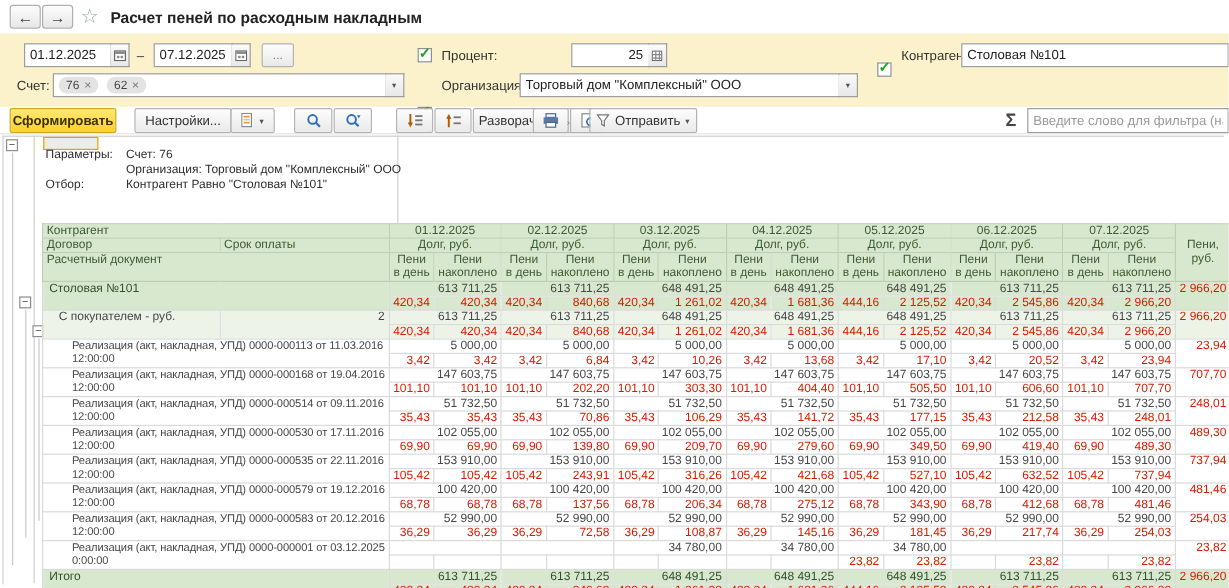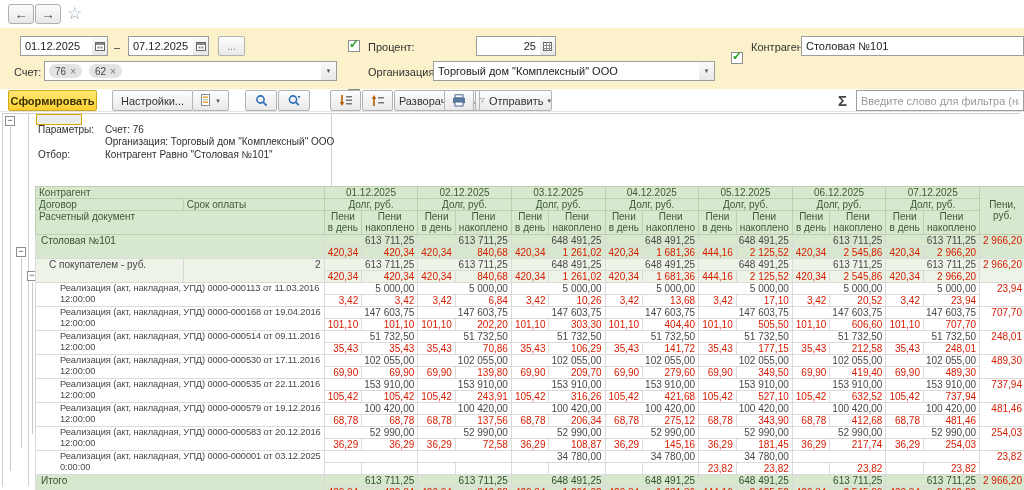--- a/index.html
+++ b/index.html
@@ -79,20 +79,21 @@
 <body>
 <div id="app">
 
 <div class="abs navbtn" style="left:8px;top:4px">
   <span>←</span>
     </div>
 <div class="abs navbtn" style="left:35px;top:4px">
   <span>→</span>
     </div>
 <div class="abs star" style="left:67px;top:5px">☆</div>
+<div class="abs title" style="left:92px;top:7px">Расчет пеней по расходным накладным</div>
 
 <div class="abs panel"></div>
 
 <div class="abs inp" style="left:20px;top:36px;width:73px">
   <input class="raw" value="01.12.2025" style="">
     </div>
 <div class="abs sq" style="left:92px;top:36px">
   <svg width="10" height="10" viewBox="0 0 10 10">
     <rect x="0.5" y="1.5" width="9" height="8" fill="#fff" stroke="#666"></rect>
         <rect x="1" y="2" y2="2" width="8" height="2" fill="#8a8a8a"></rect>
@@ -221,21 +222,21 @@
       </svg>
     </div>
 <div class="abs btn" style="left:475px;top:90px;width:30px">
   <svg width="13" height="13" viewBox="0 0 13 13">
     <rect x="1" y="0.8" width="8" height="11" fill="#fff" stroke="#8a8a8a"></rect>
     <circle cx="8" cy="7.5" r="3" fill="none" stroke="#2d6fb8" stroke-width="1.4"></circle>
     <line x1="10.2" y1="9.8" x2="12.4" y2="12" stroke="#2d6fb8" stroke-width="1.6"></line>
       </svg>
     </div>
 
-<div class="abs btn" style="left:479px;top:90px;width:73px">
+<div class="abs btn" style="left:491px;top:90px;width:90px">
   <svg width="11" height="11" viewBox="0 0 11 11">
     <path d="M0.8 0.8 L10.2 0.8 L6.6 5.5 L6.6 10 L4.4 8.6 L4.4 5.5 Z" fill="#fff" stroke="#777"></path>
       </svg>
   <span>Отправить</span>
   <span class="ddg">▾</span>
     </div>
 
 <div class="abs sig" style="left:838px;top:92px">Σ</div>
 <div class="abs inp flt">
   <input class="raw" placeholder="Введите слово для фильтра (название" style="">

